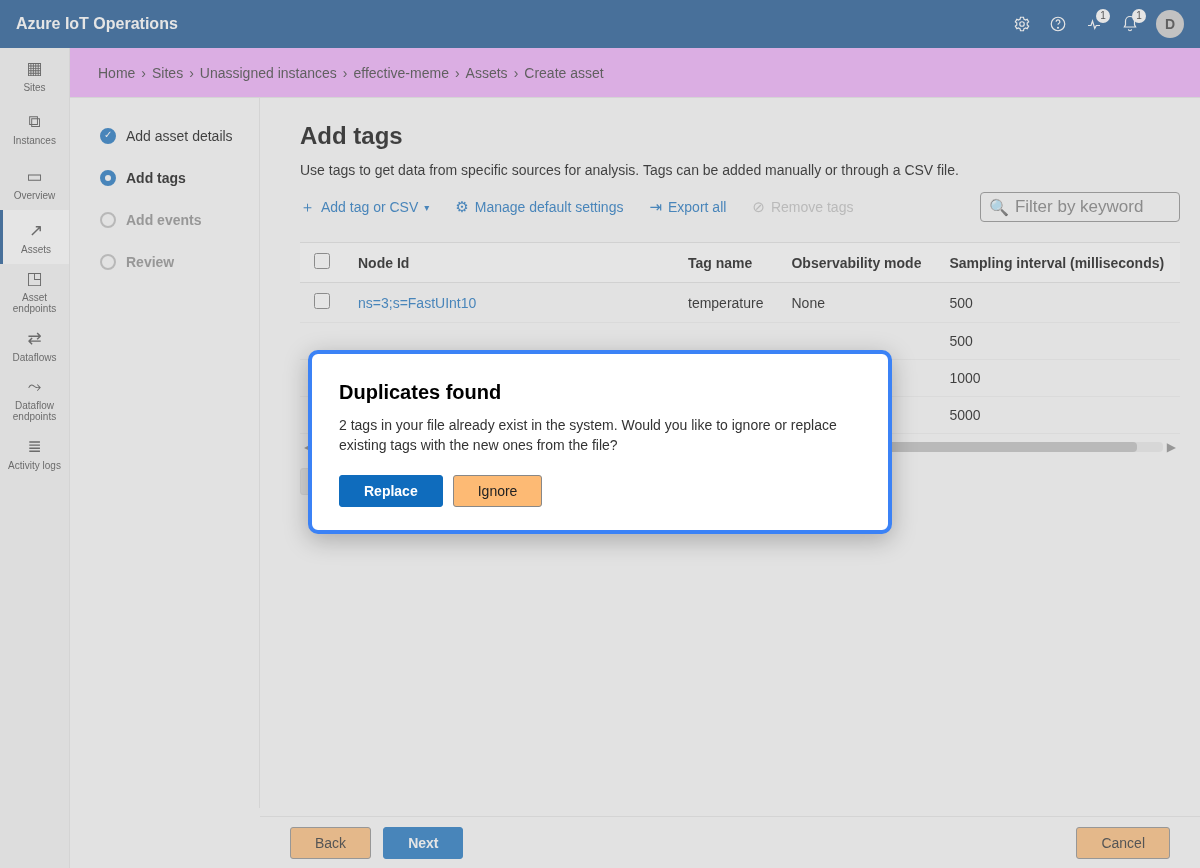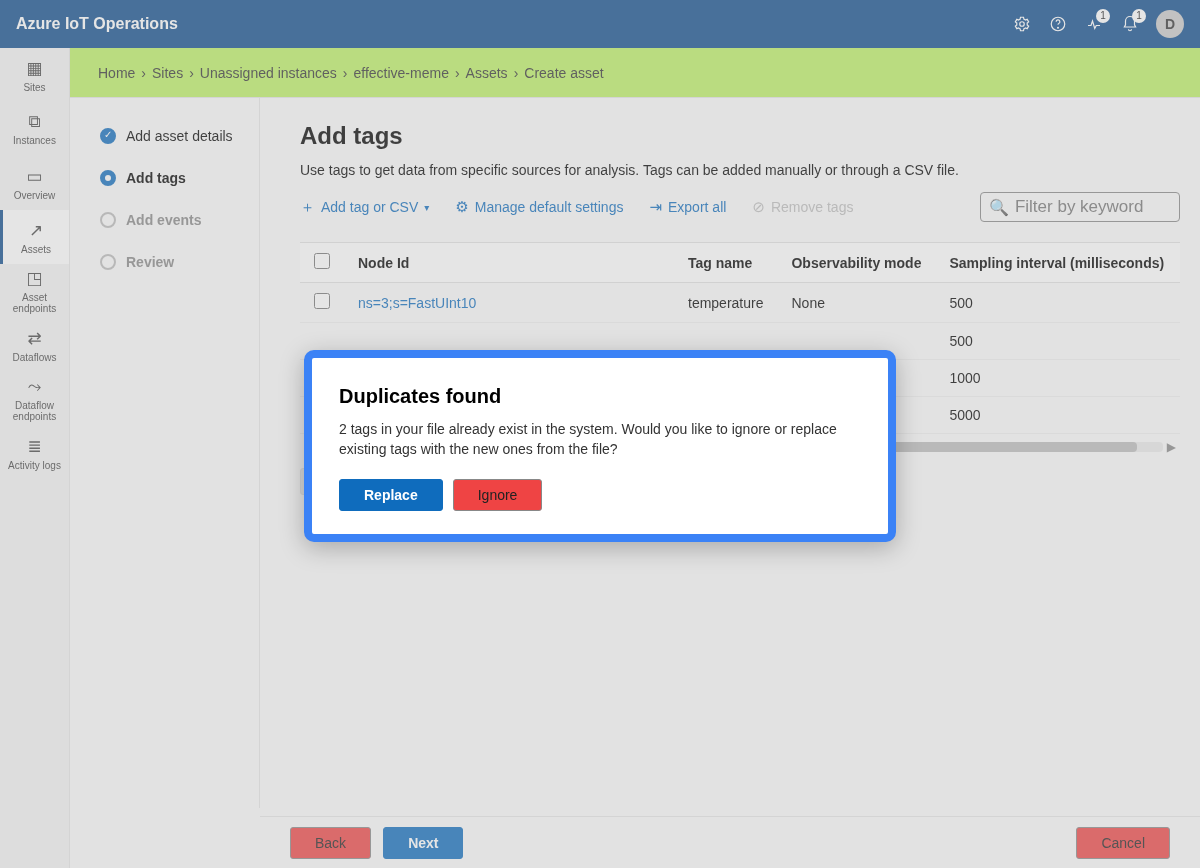--- a/index.html
+++ b/index.html
@@ -13,21 +13,21 @@
 .badge { position: absolute; top: -5px; right: -6px; background: #fff; color: #222; font-size: 10px; border-radius: 8px; padding: 0 4px; min-width: 14px; text-align:center; line-height:14px; }
 .avatar { width: 28px; height: 28px; border-radius: 50%; background: #c9c9c9; color: #333; display: flex; align-items: center; justify-content: center; font-size: 14px; font-weight:600; }
 
 
 .leftrail { position: absolute; top: 48px; left: 0; bottom: 0; width: 70px; background: #f3f3f3; border-right: 1px solid #e5e5e5; }
 .rail-item { display: flex; flex-direction: column; align-items: center; justify-content: center; height: 54px; font-size: 10px; color: #444; cursor: pointer; text-align:center; padding: 4px 0;}
 .rail-item.active { background: #fff; border-left: 3px solid #0f4c8c; padding-left:0; }
 .rail-icon { font-size: 17px; margin-bottom: 3px; color:#444; }
 
 
-.breadcrumb { position: absolute; top: 48px; left: 70px; right: 0; height: 50px; display: flex; align-items: center; padding: 0 28px; font-size: 14px; color: #333; border-bottom: 1px solid #e5e5e5; background:#bef264;}
+.breadcrumb { position: absolute; top: 48px; left: 70px; right: 0; height: 50px; display: flex; align-items: center; padding: 0 28px; font-size: 14px; color: #333; border-bottom: 1px solid #e5e5e5; background:#f0abfc;}
 .breadcrumb span.sep { margin: 0 6px; }
 .breadcrumb .bc-last { font-weight: 400; }
 
 
 .wizard-col { position: absolute; top: 98px; left: 70px; bottom: 60px; width: 190px; border-right: 1px solid #e5e5e5; padding: 30px 10px 0 30px; }
 .wiz-item { display: flex; align-items: center; gap: 10px; margin-bottom: 26px; font-size: 14px; cursor:pointer; }
 .wiz-circle { width: 16px; height: 16px; border-radius: 50%; border: 2px solid #bbb; flex-shrink:0; }
 .wiz-item.done .wiz-circle { background: #0f6cbd; border-color:#0f6cbd; position:relative; }
 .wiz-item.done .wiz-circle::after { content:"✓"; color:#fff; font-size:10px; position:absolute; top:-1px; left:2px;}
 .wiz-item.active .wiz-circle { border: 5px solid #0f6cbd; width:16px; height:16px; }
@@ -62,28 +62,28 @@
 
 
 .pager { display: flex; align-items: center; gap: 14px; margin-top: 14px; font-size: 14px; }
 .pager .btn-sm { background: #e6e6e6; border: 1px solid #ddd; color:#9e9e9e; padding: 5px 14px; border-radius: 3px; }
 .page-input { width: 70px; border: 1px solid #bbb; padding: 3px 6px; border-radius:3px;}
 .showing { margin-left: 22px; color:#444; }
 
 
 .footer { position: absolute; left: 260px; right: 0; bottom: 0; height: 52px; border-top: 1px solid #e5e5e5; display: flex; align-items: center; padding: 0 30px; background:#fafafa; }
 .btn { padding: 7px 24px; font-size: 14px; border-radius: 3px; cursor: pointer; border:1px solid; }
-.btn-default { background: #ef4444; border-color: #888; color: #222; }
+.btn-default { background: #fdba74; border-color: #888; color: #222; }
 .btn-primary { background: #0f6cbd; border-color: #0f6cbd; color: #fff; font-weight: 600; }
 .footer .btn+ .btn{ margin-left:12px;}
 .footer .spacer{ flex:1;}
 
 
 .overlay { position: absolute; inset: 0; background: rgba(180,180,180,0.35); display: flex; align-items: flex-start; justify-content: center; padding-top: 350px; }
-.dialog-border { border: 8px solid #3b82f6; border-radius: 10px; padding: 3px; background:#fff; box-shadow: 0 6px 24px rgba(0,0,0,0.25);}
+.dialog-border { border: 4px solid #3b82f6; border-radius: 10px; padding: 3px; background:#fff; box-shadow: 0 6px 24px rgba(0,0,0,0.25);}
 .dialog { background: #fff; width: 570px; padding: 24px 24px 20px 24px; border-radius:6px;}
 .dialog h2 { font-size: 20px; font-weight: 700; margin-bottom: 12px; }
 .dialog p { font-size: 14px; color: #333; margin-bottom: 20px; line-height:1.4;}
 .dialog-actions { display: flex; justify-content: flex-start; gap: 10px; }
 </style>
 </head>
 <body>
 
 <div class="topbar">
   <div class="topbar-title">Azure IoT Operations</div>

